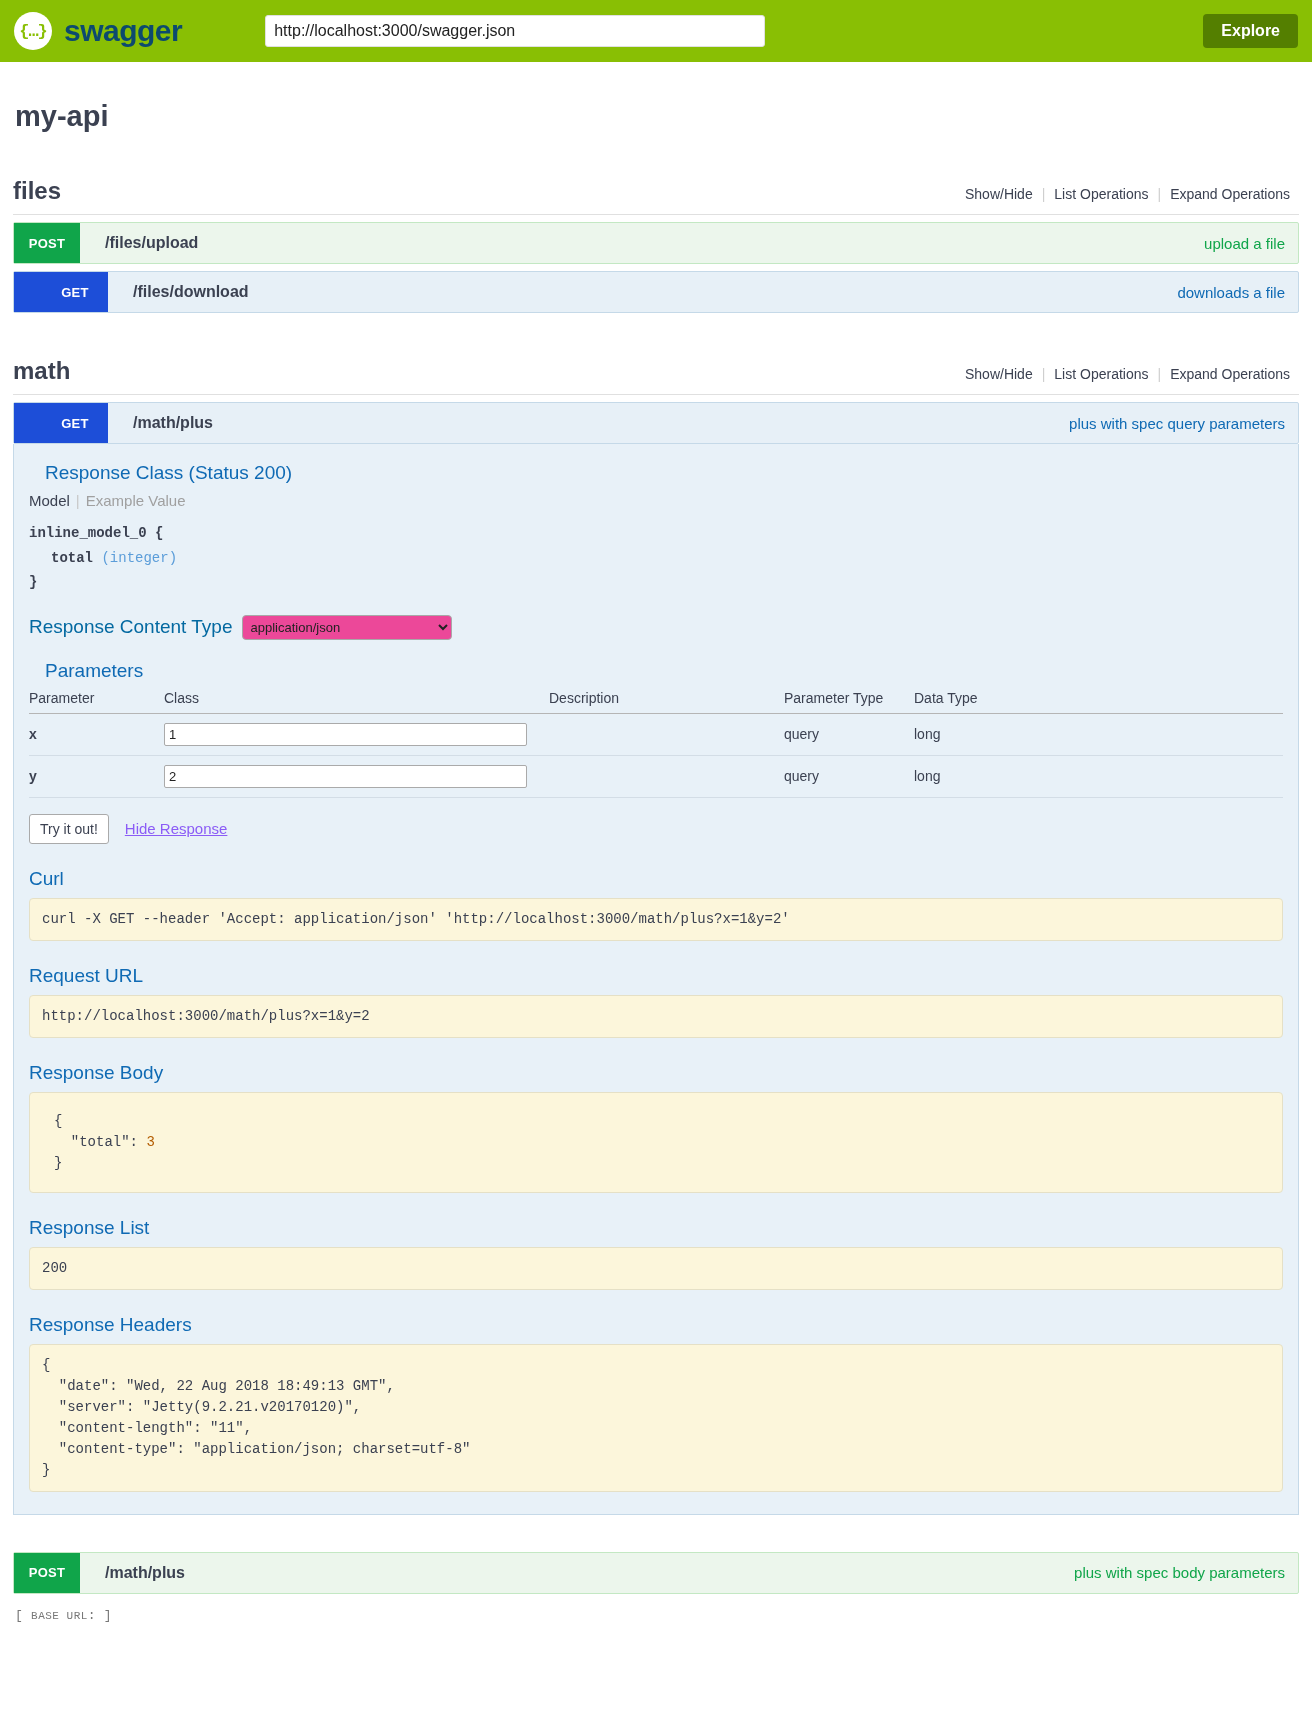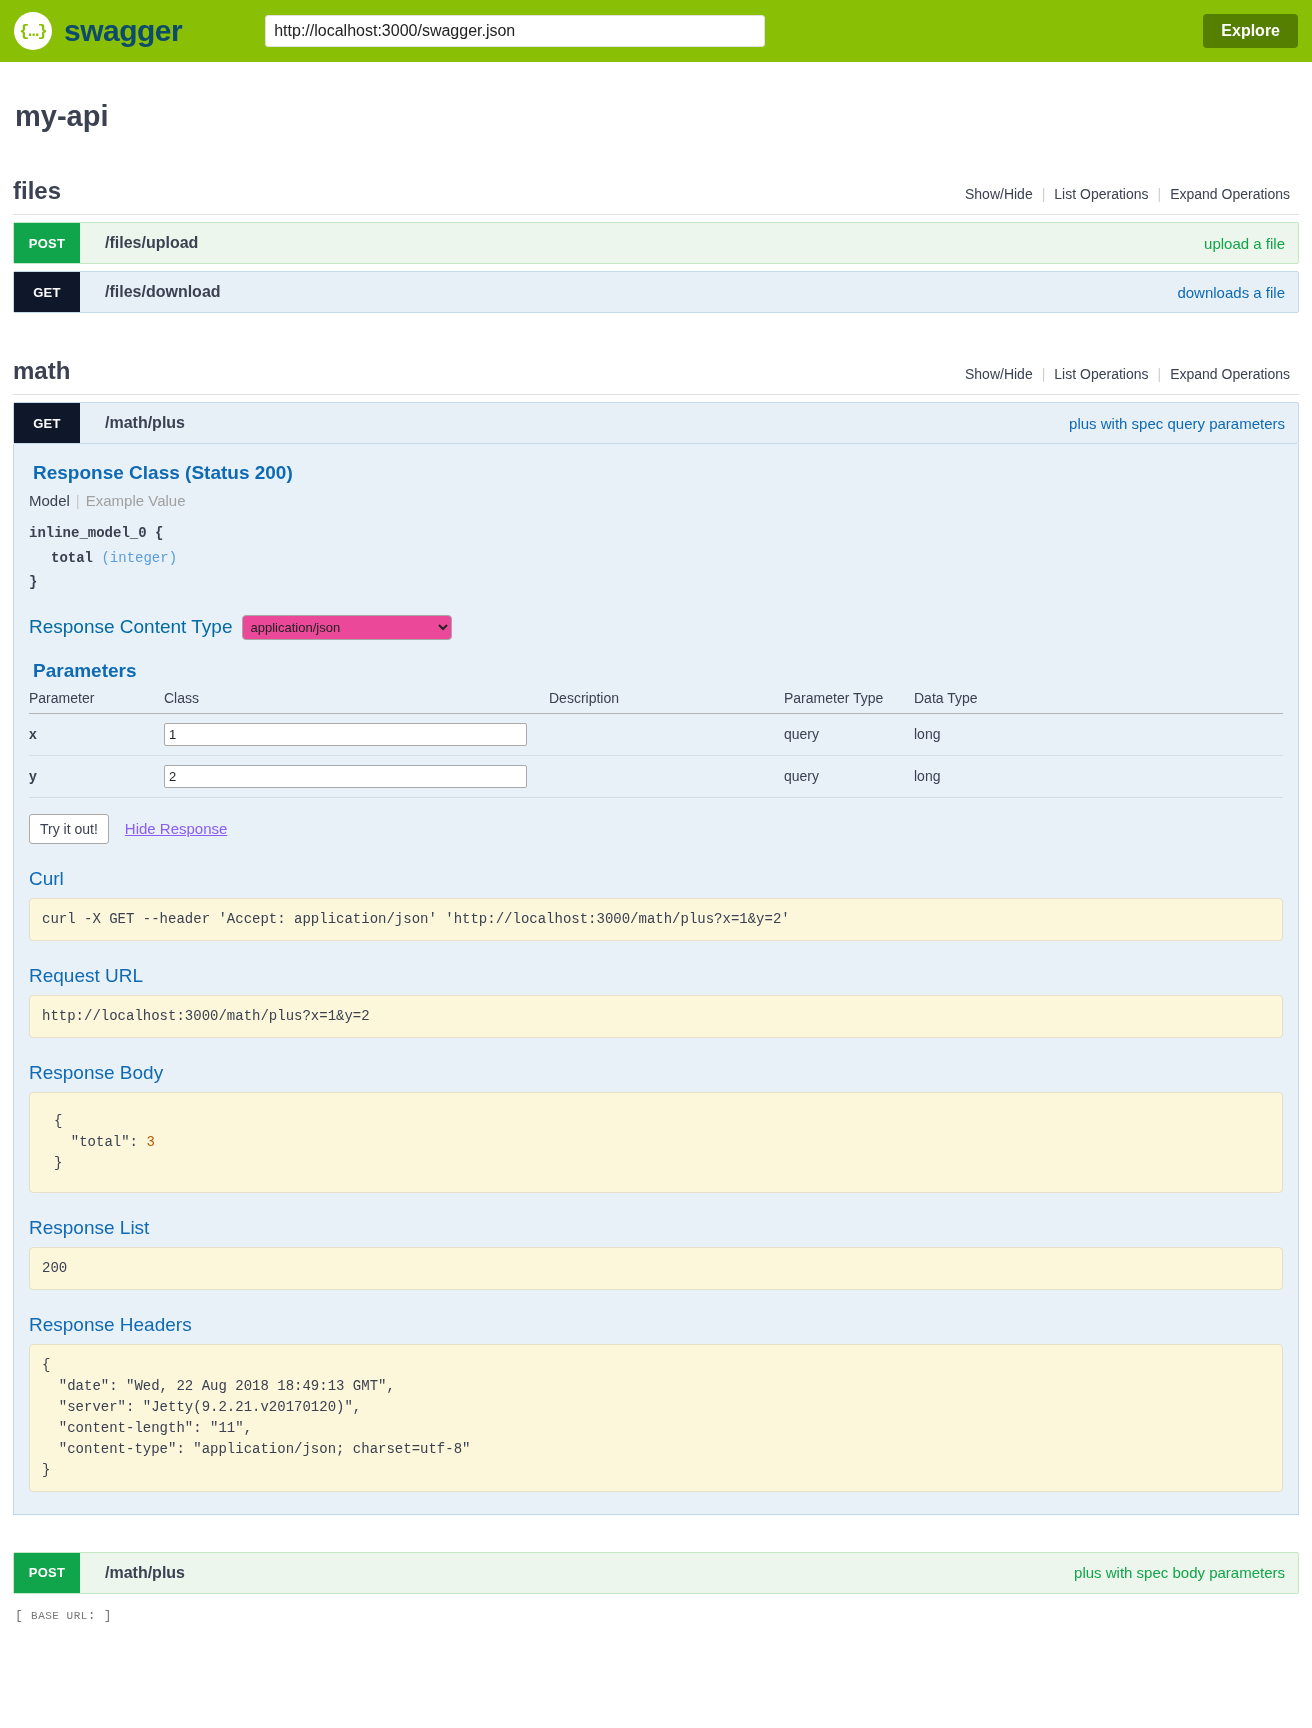--- a/index.html
+++ b/index.html
@@ -125,21 +125,21 @@
     height: 100%;
     color: #fff;
     font-size: 13px;
     font-weight: bold;
     display: flex;
     align-items: center;
     justify-content: center;
     letter-spacing: 0.3px;
   }
   .verb.post { background: #10a54a; }
-  .verb.get  { background: #0f172a; }
+  .verb.get  { background: #1d4ed8; padding-left: 28px; }
   .op-path {
     font-size: 16px;
     font-weight: bold;
     padding-left: 25px;
     color: #3b4151;
   }
   .op-desc {
     margin-left: auto;
     padding-right: 13px;
     font-size: 15px;
@@ -152,22 +152,22 @@
   
   .op-content {
     background: #e8f1f8;
     border: 1px solid #c5d9e8;
     border-top: none;
     padding: 12px 15px 22px 15px;
   }
   .section-title {
     color: #0f6ab4;
     font-size: 19px;
-    margin: 6px 0 4px 4px;
-    font-weight: bold;
+    margin: 6px 0 4px 16px;
+    font-weight: normal;
   }
   .tabs {
     margin: 8px 0 12px 0;
     font-size: 15px;
     color: #3b4151;
   }
   .tabs .tab-active { color: #3b4151; }
   .tabs .tab-sep { color: #c8c8c8; padding: 0 6px; }
   .tabs .tab-inactive { color: #a0a0a0; }
 

